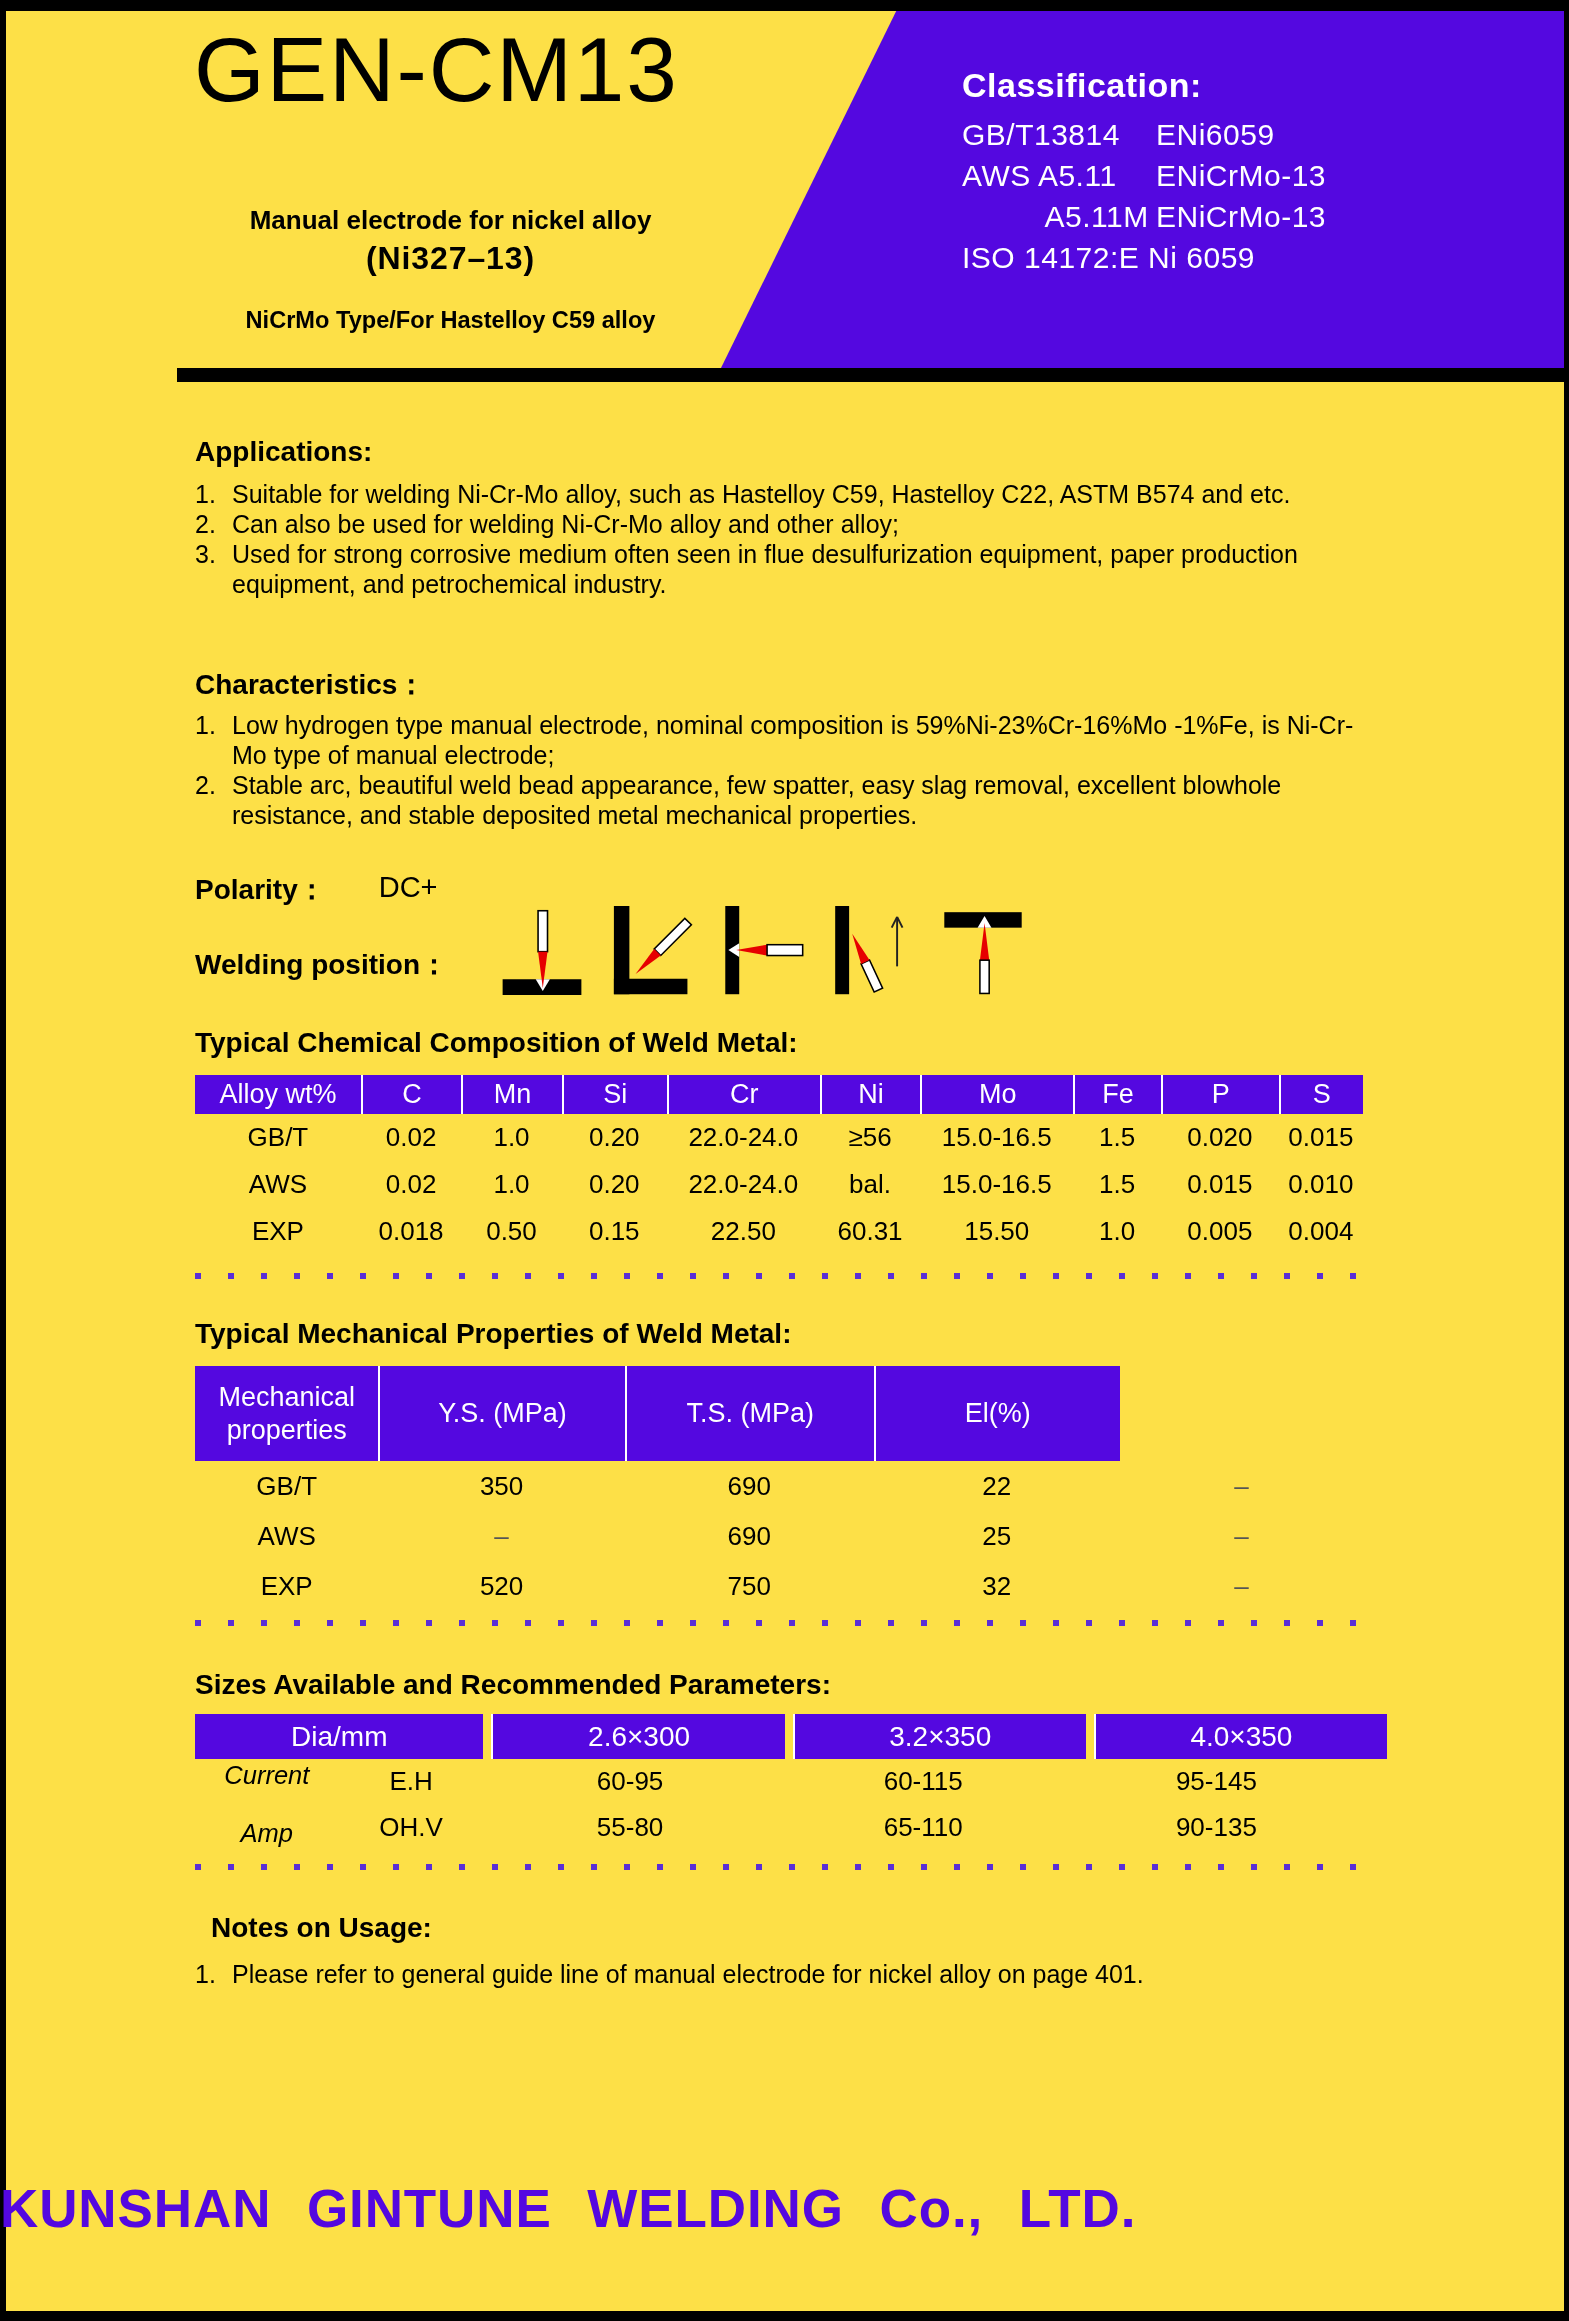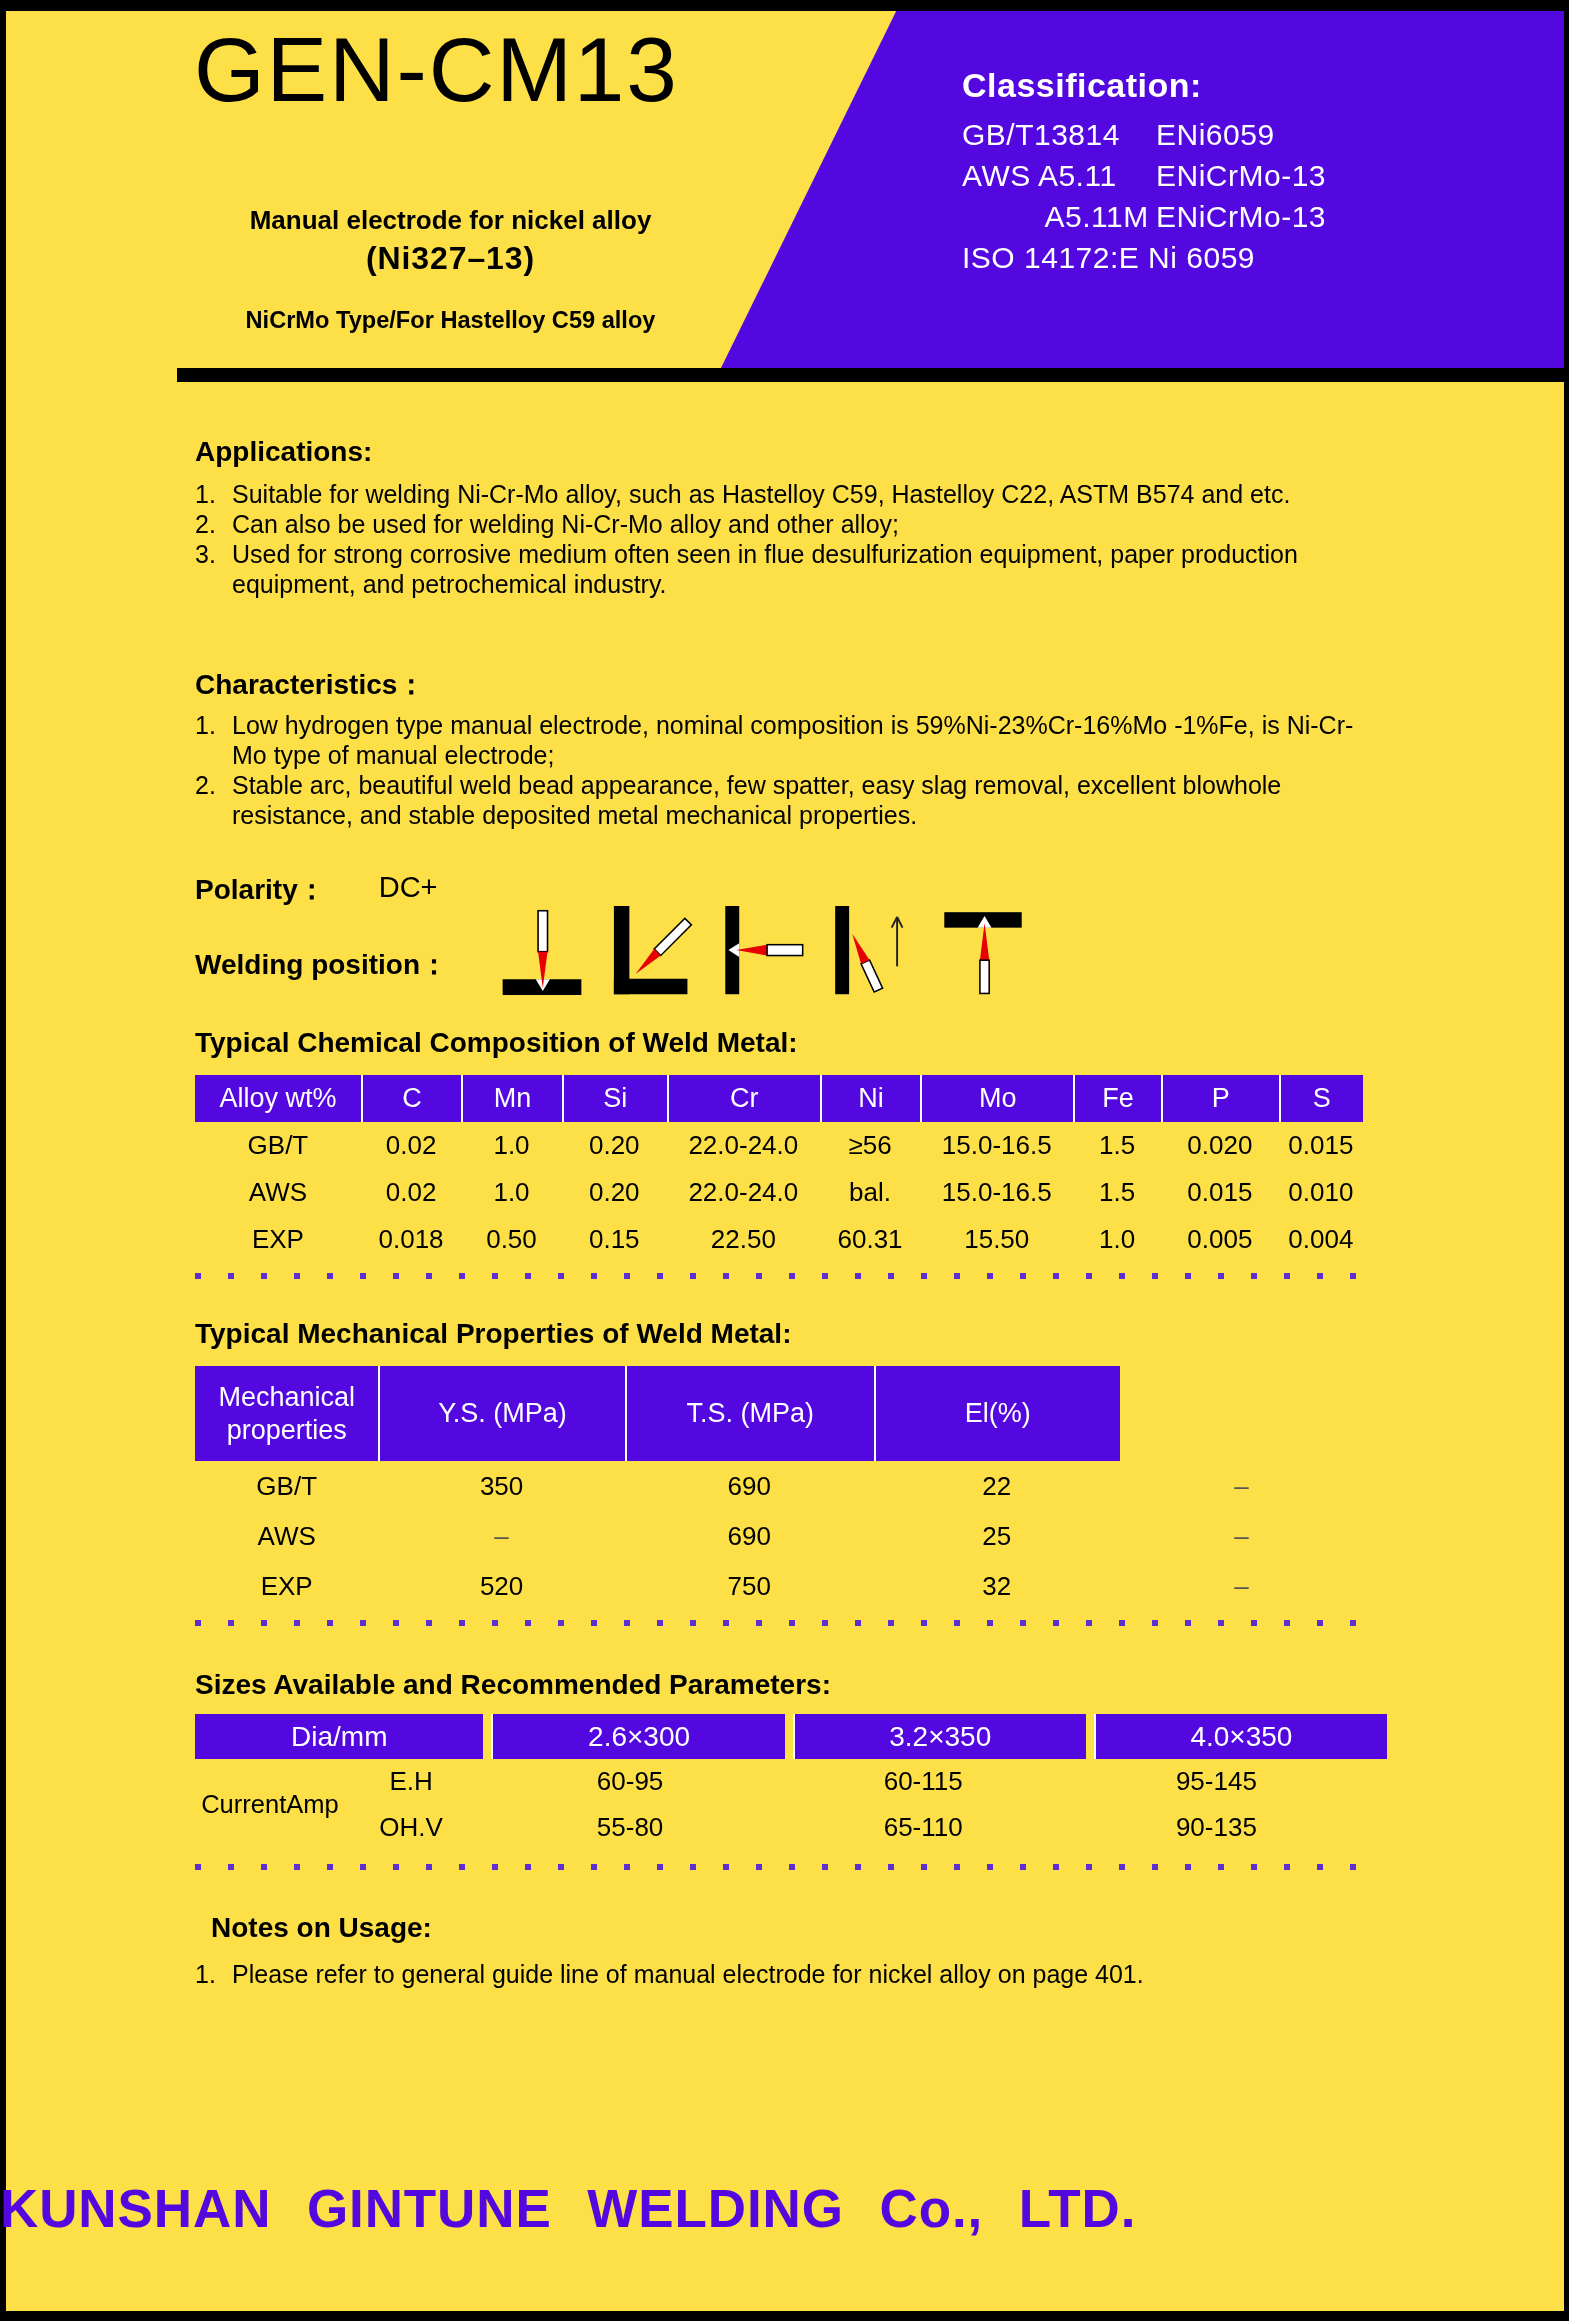--- a/index.html
+++ b/index.html
@@ -51,32 +51,32 @@
 
   
   .tbl{left:195px;width:1168px;}
   .grid{display:grid;}
   .chem-cols{grid-template-columns:14.2% 8.6% 8.6% 9% 13.1% 8.6% 13.1% 7.5% 10.1% 7.2%;}
   .mech-cols{grid-template-columns:15.7% 21.1% 21.3% 21.1% 20.8%;}
   .size-cols{grid-template-columns:24.7% 25.1% 25.1% 25.1%;gap:8px;}
   .size-body-cols{grid-template-columns:12.3% 12.4% 25.1% 25.1% 25.1%;}
   .th{
     background:var(--accent);color:#fff;display:flex;align-items:center;justify-content:center;
-    font-size:27px;height:47px;
+    font-size:27px;height:39px;
   }
   .th:not(:first-child){border-left:2.7px solid #fff;}
   .mech .th{height:95px;line-height:33px;text-align:center;}
   .sizes .th{height:45px;font-size:28px;}
   .td{display:flex;align-items:center;justify-content:center;font-size:26px;height:47px;}
   .mech .td{height:50px;}
   .sizes .td{height:45px;}
   .dim{color:#555;}
   .group-label{
-    grid-row:1/3;display:flex;justify-content:flex-end;align-items:center;
-    font-size:25.5px;line-height:33px;height:91px;
+    grid-row:1/3;display:flex;flex-direction:column;justify-content:space-between;align-items:center;
+    font-size:25.5px;line-height:33px;height:91px;font-style:italic;
   }
 
   .dotted{height:6.4px;background:repeating-linear-gradient(to right,var(--dot) 0 6.4px,transparent 6.4px 33px);}
 
   .footer{
     left:0;top:2178px;width:1569px;text-align:left;font-size:53px;font-weight:bold;
     color:var(--accent);letter-spacing:0.9px;word-spacing:20px;
   }
 </style>
 </head>

